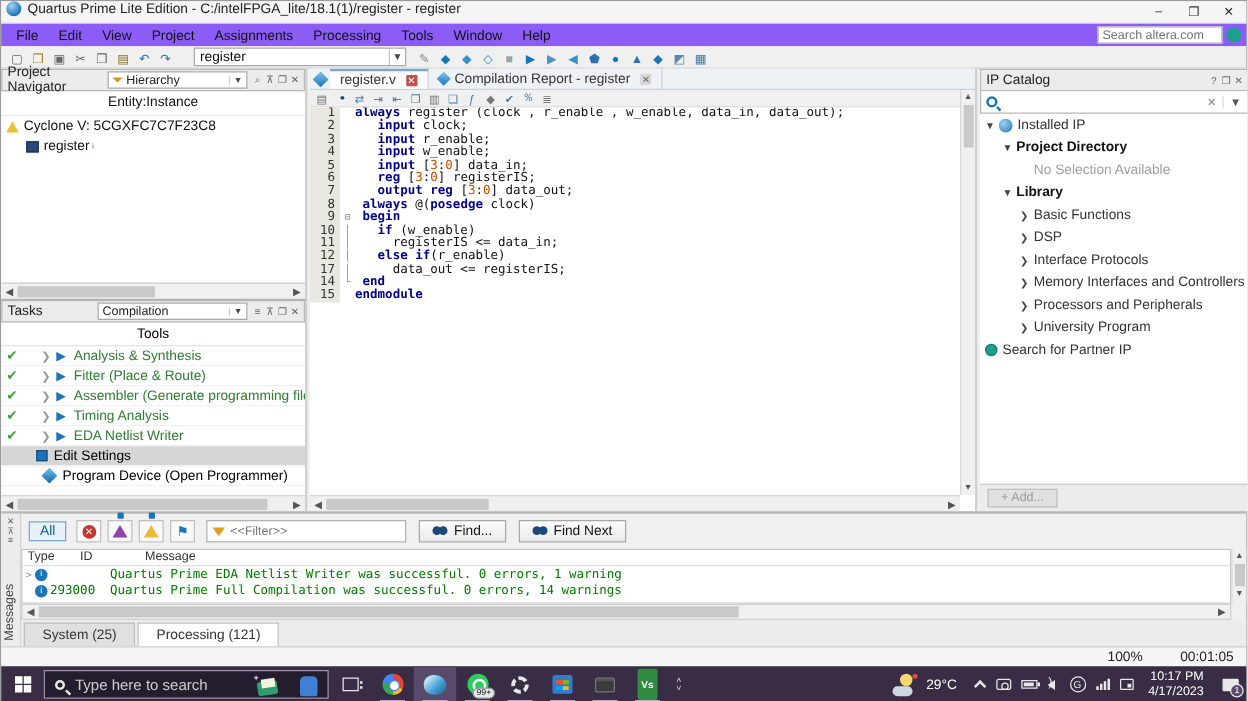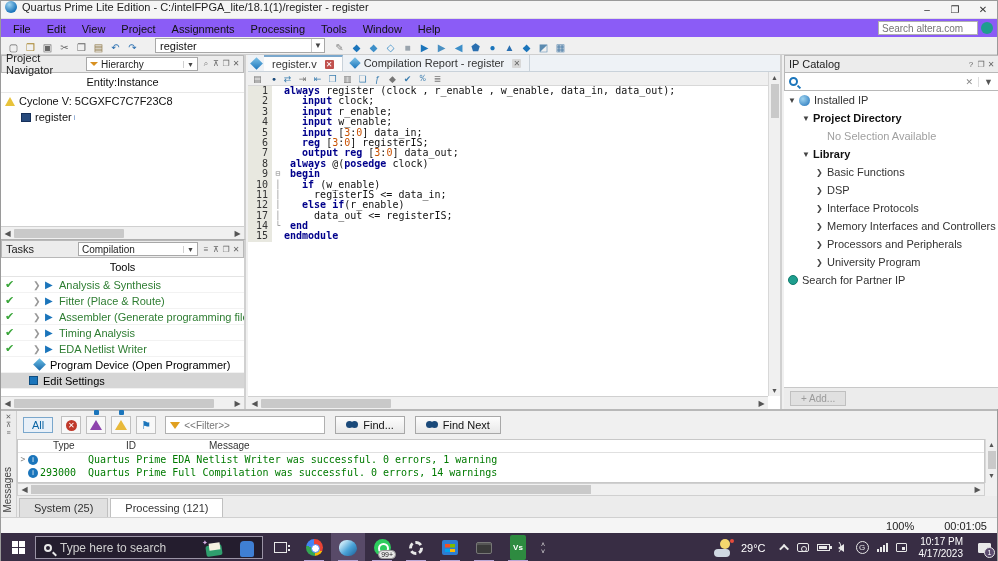--- a/index.html
+++ b/index.html
@@ -120,21 +120,21 @@
   #msg-filter-box { display:flex; align-items:center; border:1px solid #b0b0b0; background:#fff; height:18px; width:160px; margin-left:4px;}
   #msg-filter-box .funnel { width:0; height:0; border-left:5px solid transparent; border-right:5px solid transparent; border-top:7px solid #e0a020; margin:0 4px;}
   #msg-filter-box input { border:none; outline:none; flex:1; font-size:10px; color:#999; font-family:"Liberation Sans",sans-serif;}
   .find-btn { display:flex; align-items:center; font-size:11px; color:#111; background:linear-gradient(#fdfdfd,#e8e8e8); border:1px solid #a8a8a8; padding:2px 10px; margin-left:10px;}
   .find-btn:first-of-type { margin-left:60px; }
   .binoc { display:inline-block; width:12px; height:8px; margin-right:5px; position:relative;}
   .binoc::before,.binoc::after { content:""; position:absolute; width:7px; height:7px; border-radius:50%; background:#1b4a7a; top:0;}
   .binoc::after { left:5px; }
   #msg-list { position:absolute; top:28px; left:16px; right:12px; bottom:34px; background:#fff; border:1px solid #c8c8c8; overflow:hidden;}
   #msg-cols { display:flex; font-size:10px; color:#333; border-bottom:1px solid #e0e0e0; height:13px; }
-  #msg-cols span { padding:0 4px;margin-left:31px; }
+  #msg-cols span { padding:0 4px; }
   #msg-cols .c-type{ width:42px; } #msg-cols .c-id{ width:52px; } #msg-cols .c-msg{ flex:1; }
   .msg-row { display:flex; align-items:center; height:13px; font-family:"DejaVu Sans Mono",monospace; font-size:10px; color:#007a00; white-space:nowrap; overflow:hidden;}
   .msg-row .expander { width:10px; color:#888; font-size:8px; text-align:center; flex:none;}
   .msg-row .info { width:10px; height:10px; border-radius:50%; background:#1b75bb; color:#fff; font-size:7px; line-height:10px; text-align:center; flex:none; margin-right:2px; font-family:"Liberation Sans",sans-serif;}
   .msg-row .mid { width:48px; flex:none; }
   #msg-hscroll { position:absolute; left:16px; right:12px; bottom:21px; height:13px; background:#f0f0f0; border:1px solid #d0d0d0; display:flex; align-items:center;}
   #msg-hscroll .larr{ width:13px; font-size:8px; color:#555; text-align:center;}
   #msg-hscroll .thumb{ width:560px; height:9px; background:#c9c9c9;}
   #msg-hscroll .rarr{ margin-left:auto; width:13px; font-size:8px; color:#555; text-align:center;}
   #msg-vscroll { position:absolute; top:28px; right:0; bottom:34px; width:12px; background:#f0f0f0; border-left:1px solid #d8d8d8; font-size:7px; color:#555; text-align:center;}
@@ -311,27 +311,27 @@
           <span class="exp">❯</span>
           <span class="play">▶</span>
           <span class="lbl-green">Timing Analysis</span>
         </div>
         <div class="task-row">
           <span class="chk">✔</span>
           <span class="exp">❯</span>
           <span class="play">▶</span>
           <span class="lbl-green">EDA Netlist Writer</span>
         </div>
+        <div class="task-row sel">
+          <span class="sq"></span>
+          <span>Edit Settings</span>
+        </div>
         <div class="task-row">
           <span class="dia"></span>
           <span>Program Device (Open Programmer)</span>
-        </div>
-        <div class="task-row sel">
-          <span class="sq"></span>
-          <span>Edit Settings</span>
         </div>
       </div>
     <div class="hscroll">
       <span class="larr">◀</span>
       <span class="thumb" style="width:200px;"></span>
       <span class="rarr">▶</span>
     </div>
   </div>
 
   <div id="editor">

